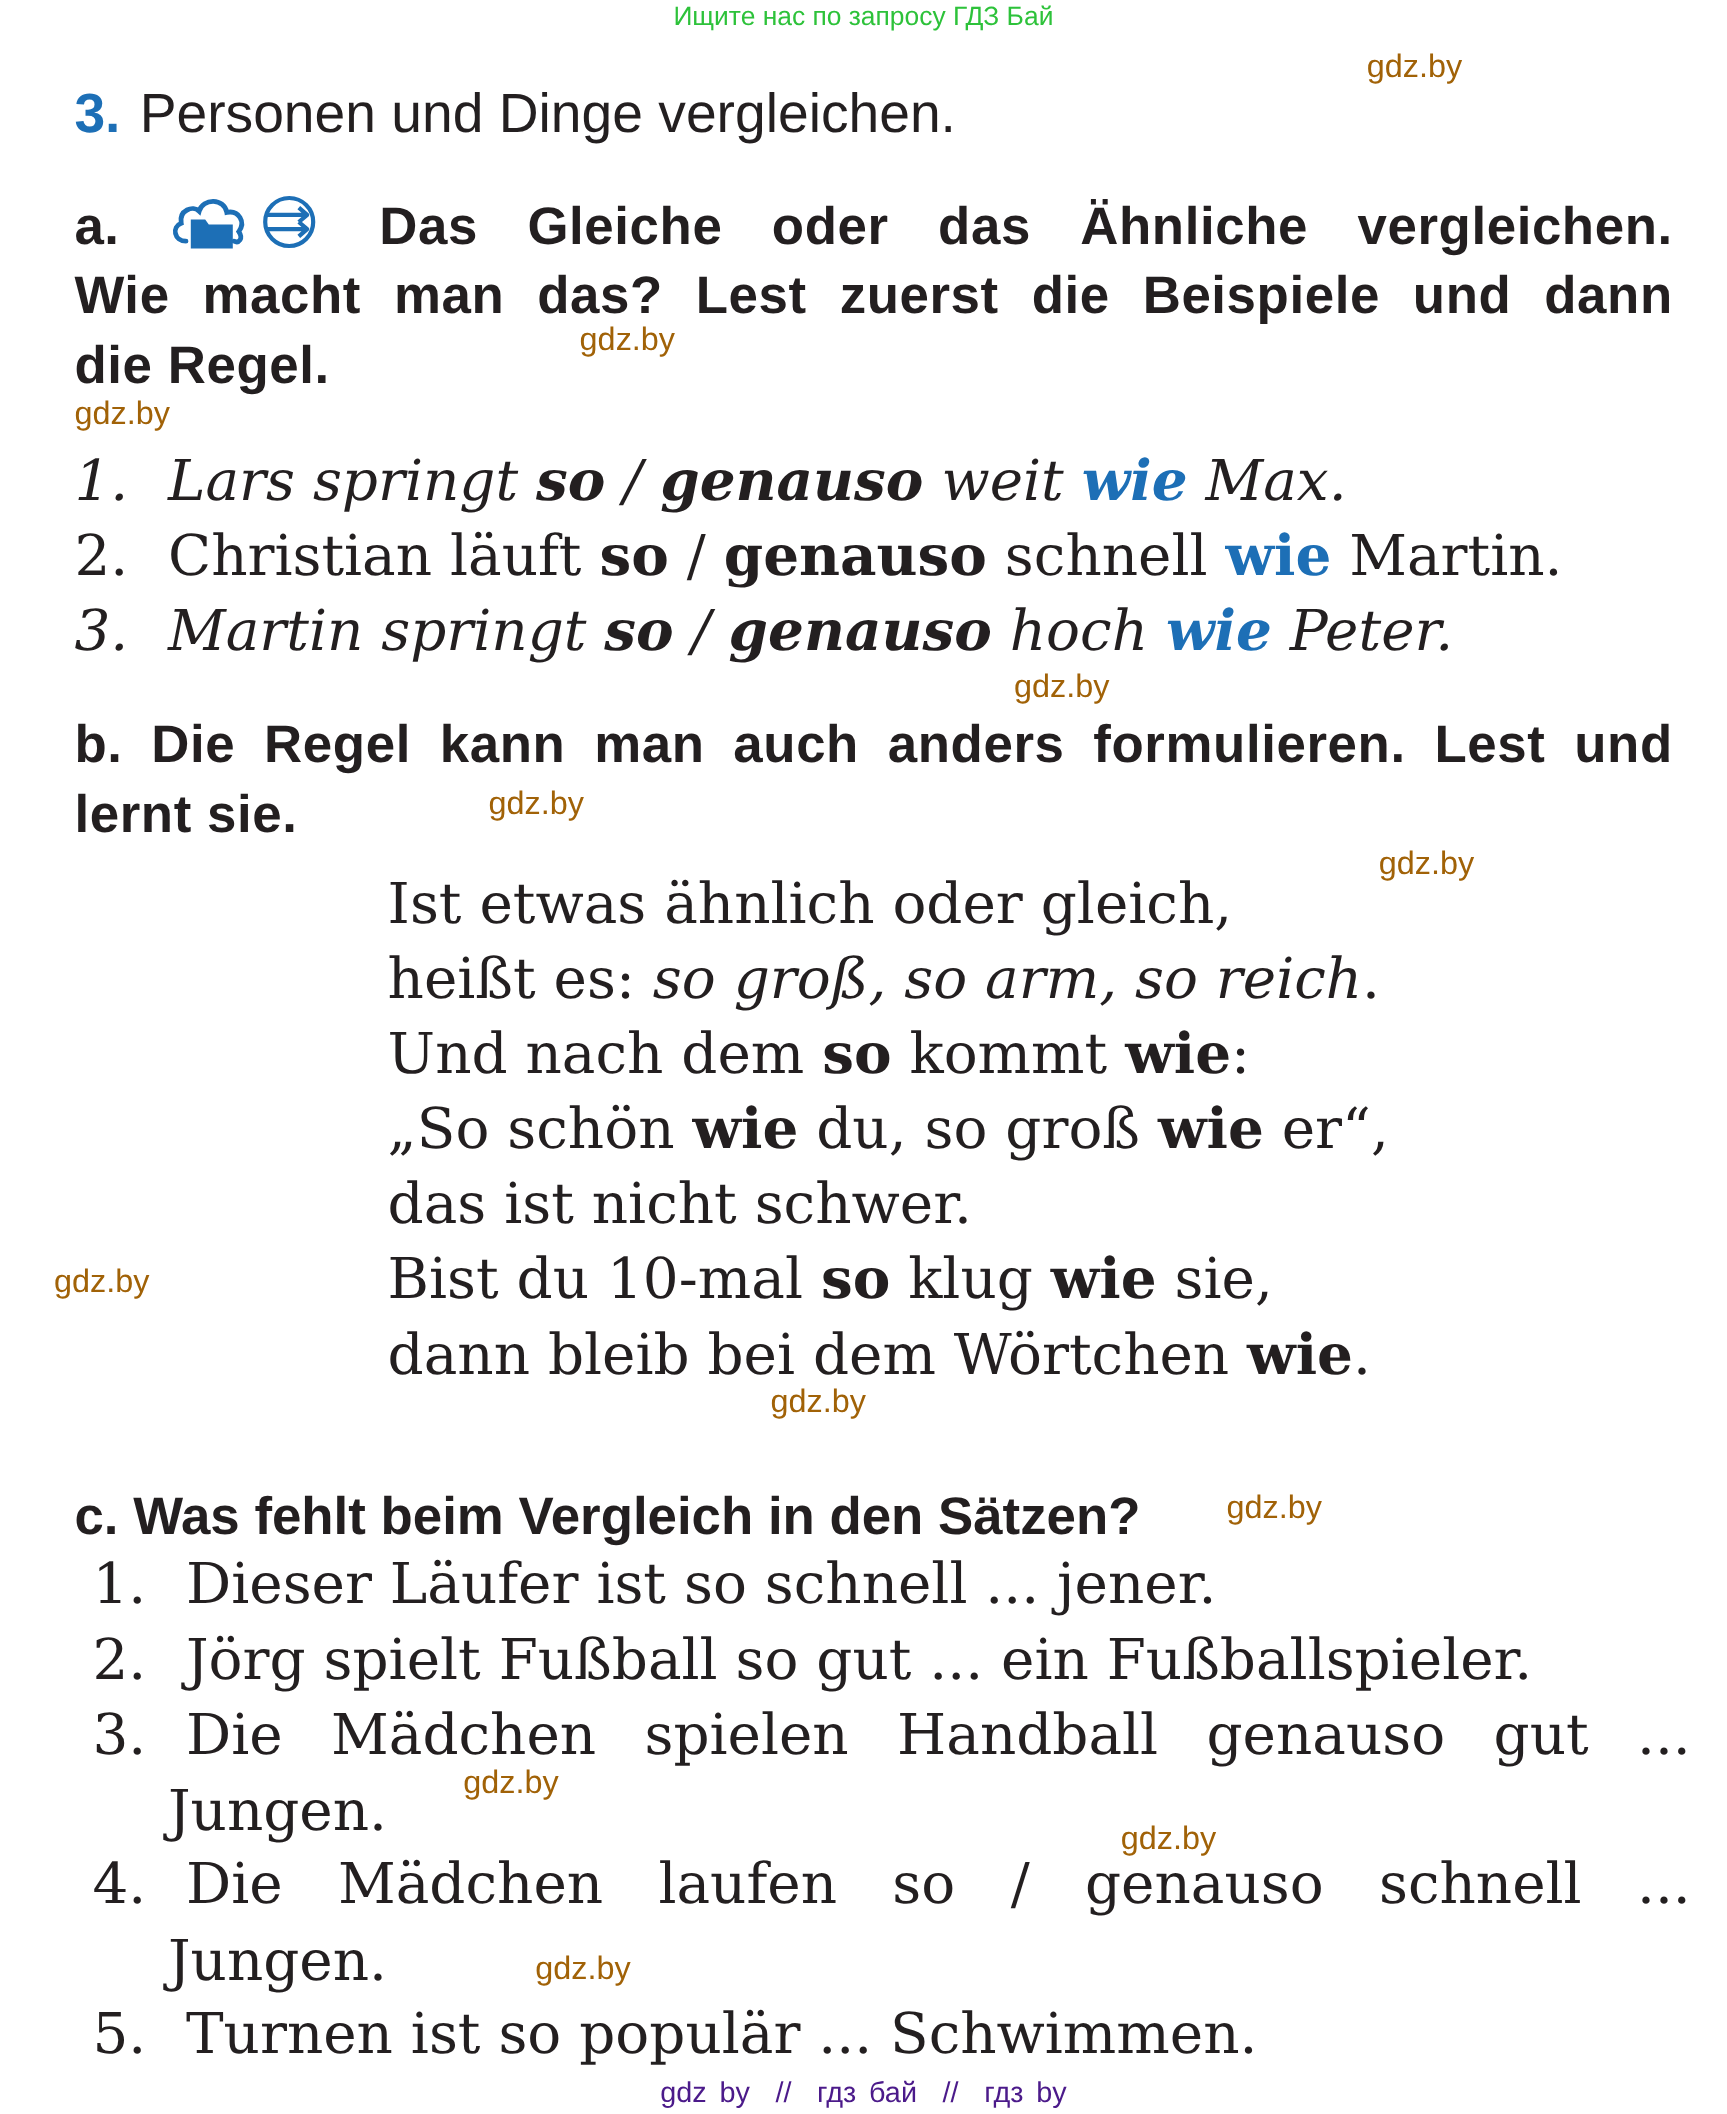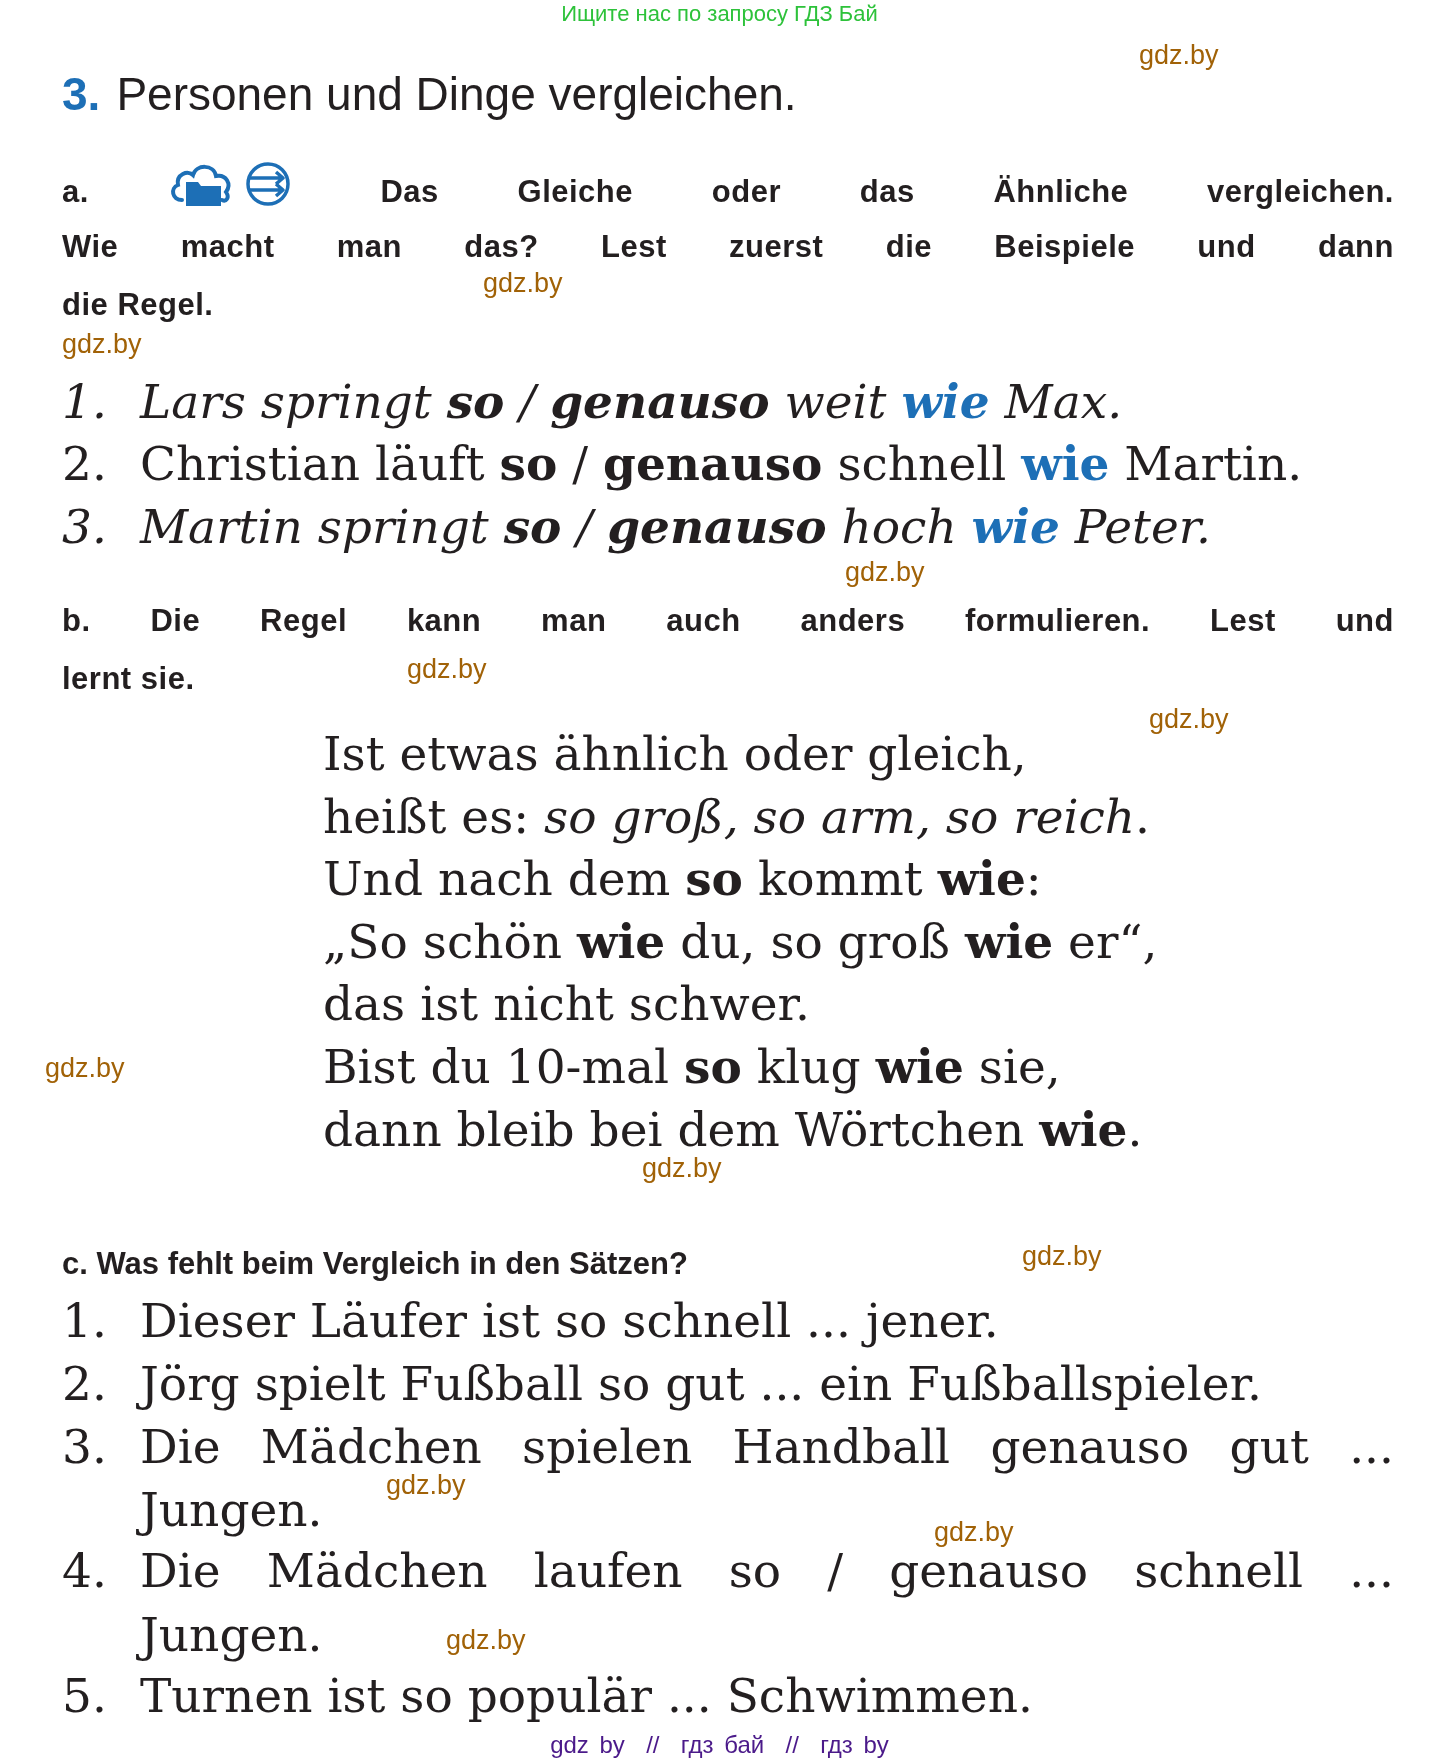--- a/index.html
+++ b/index.html
@@ -4,31 +4,31 @@
 <style>
   html, body { margin:0; padding:0; background:#ffffff; }
   body { width:1439px; height:1762px; position:relative; overflow:hidden; color:#231f20; }
   .abs { position:absolute; white-space:nowrap; }
   .sans { font-family:"Liberation Sans", "DejaVu Sans", sans-serif; }
   .serif { font-family:"DejaVu Serif", "Liberation Serif", serif; }
   .top-banner { left:0; width:1439px; top:0; text-align:center; font-size:22px; color:#2dc23a; line-height:28px; }
   .wm { font-size:27px; color:#a16207; line-height:30px; }
   .h3 { left:62px; top:66px; font-size:46px; font-weight:400; line-height:56px; }
   .h3 .num { color:#1d6fb6; font-weight:700; margin-right:16px; }
-  .task { left:62px; width:1332px; font-size:31px; font-weight:700; line-height:58px; letter-spacing:0.5px; }
+  .task { left:62px; width:1332px; font-size:44px; font-weight:700; line-height:58px; letter-spacing:0.5px; }
   .task.just { text-align:justify; text-align-last:justify; white-space:normal; }
   .icon-inline { display:inline-block; vertical-align:-6px; margin-right:10px; }
   .ex { left:62px; font-size:47px; line-height:60px; }
   .ex .n { display:inline-block; width:78px; }
   .ex b { font-weight:700; }
   .ex .blue { color:#1d6fb6; font-weight:700; }
   .poem { left:323px; font-size:47px; line-height:60px; }
   .poem b { font-weight:700; }
   .poem i { font-style:italic; }
-  .citem { left:62px; width:1332px; font-size:47px; line-height:60px; }
+  .citem { left:77px; width:1332px; font-size:47px; line-height:60px; }
   .citem .n { display:inline-block; width:78px; }
   .footer { left:0; width:1439px; top:1730px; text-align:center; font-size:24px; color:#4b1a8a; line-height:30px; word-spacing:4px; }
 </style>
 </head>
 <body>
 
 <div class="abs sans top-banner">Ищите нас по запросу ГДЗ Бай</div>
 
 <div class="abs sans wm" style="left:1139px; top:40px;">gdz.by</div>
 <div class="abs sans wm" style="left:483px; top:268px;">gdz.by</div>

